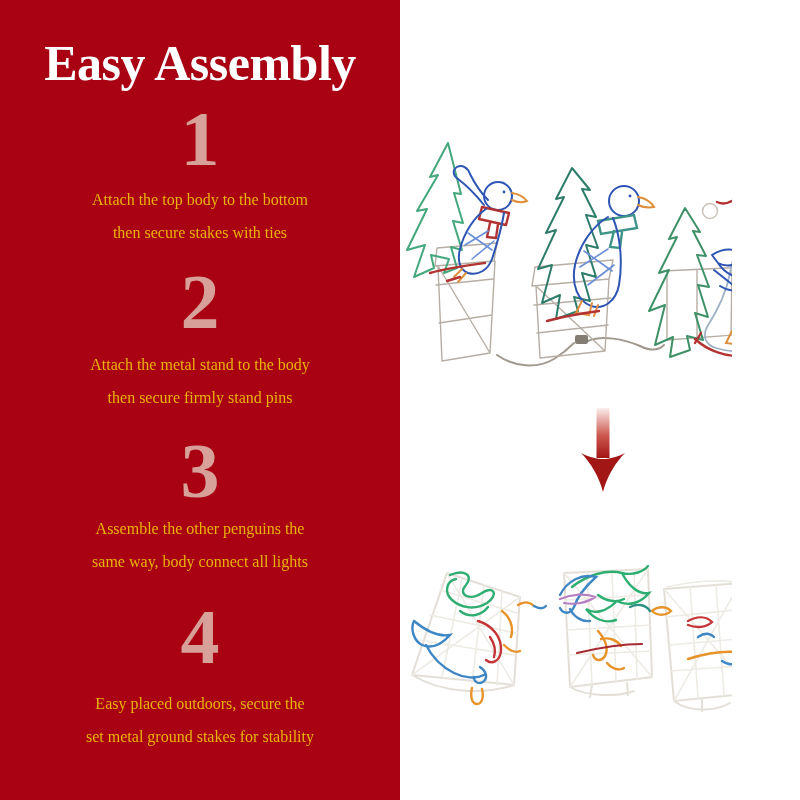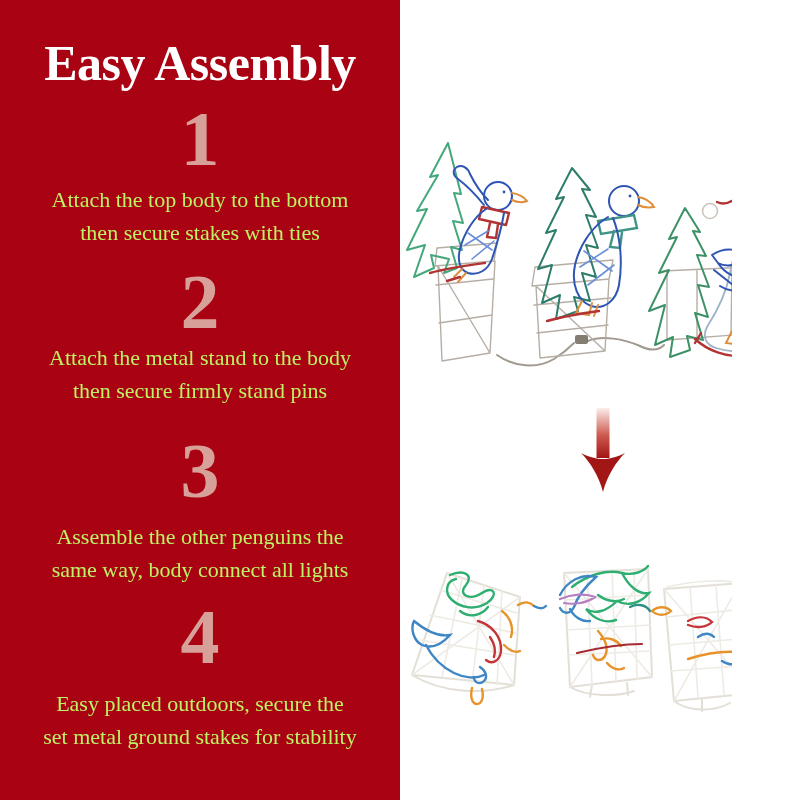--- a/index.html
+++ b/index.html
@@ -13,25 +13,25 @@
   }
   .title {
     position:absolute; top:34px; left:0; width:100%;
     text-align:center; color:#ffffff; font-size:50px; font-weight:bold;
     letter-spacing:-0.5px;
   }
   .step { position:absolute; left:0; width:100%; text-align:center; }
   .step .num {
     font-size:78px; line-height:78px; font-weight:bold; color:#d7a098;
   }
-  .step .desc { color:#bef264; font-size:22px; line-height:33px; }
+  .step .desc { color:#eab308; font-size:16px; line-height:33px; }
   .step .desc .line { display:block; white-space:nowrap; }
   .s1 { top:100px; }  .s1 .desc { margin-top:5px; }
-  .s2 { top:263px; }  .s2 .desc { }
-  .s3 { top:432px; }  .s3 .desc { margin-top:10px; }
+  .s2 { top:263px; }  .s2 .desc { margin-top:7px; }
+  .s3 { top:432px; }  .s3 .desc { margin-top:2px; }
   .s4 { top:598px; }  .s4 .desc { margin-top:11px; }
 
   .img-top    { position:absolute; left:402px; top:105px; }
   .arrow      { position:absolute; left:556px; top:402px; }
   .img-bottom { position:absolute; left:402px; top:545px; }
 
   
   .wire  { fill:none; stroke:#b6aea4; stroke-width:1.4; stroke-linecap:round; stroke-linejoin:round; }
   .cord  { fill:none; stroke:#a29a90; stroke-width:2;   stroke-linecap:round; }
   .blue  { fill:none; stroke:#2e55b4; stroke-width:2;   stroke-linecap:round; stroke-linejoin:round; }

